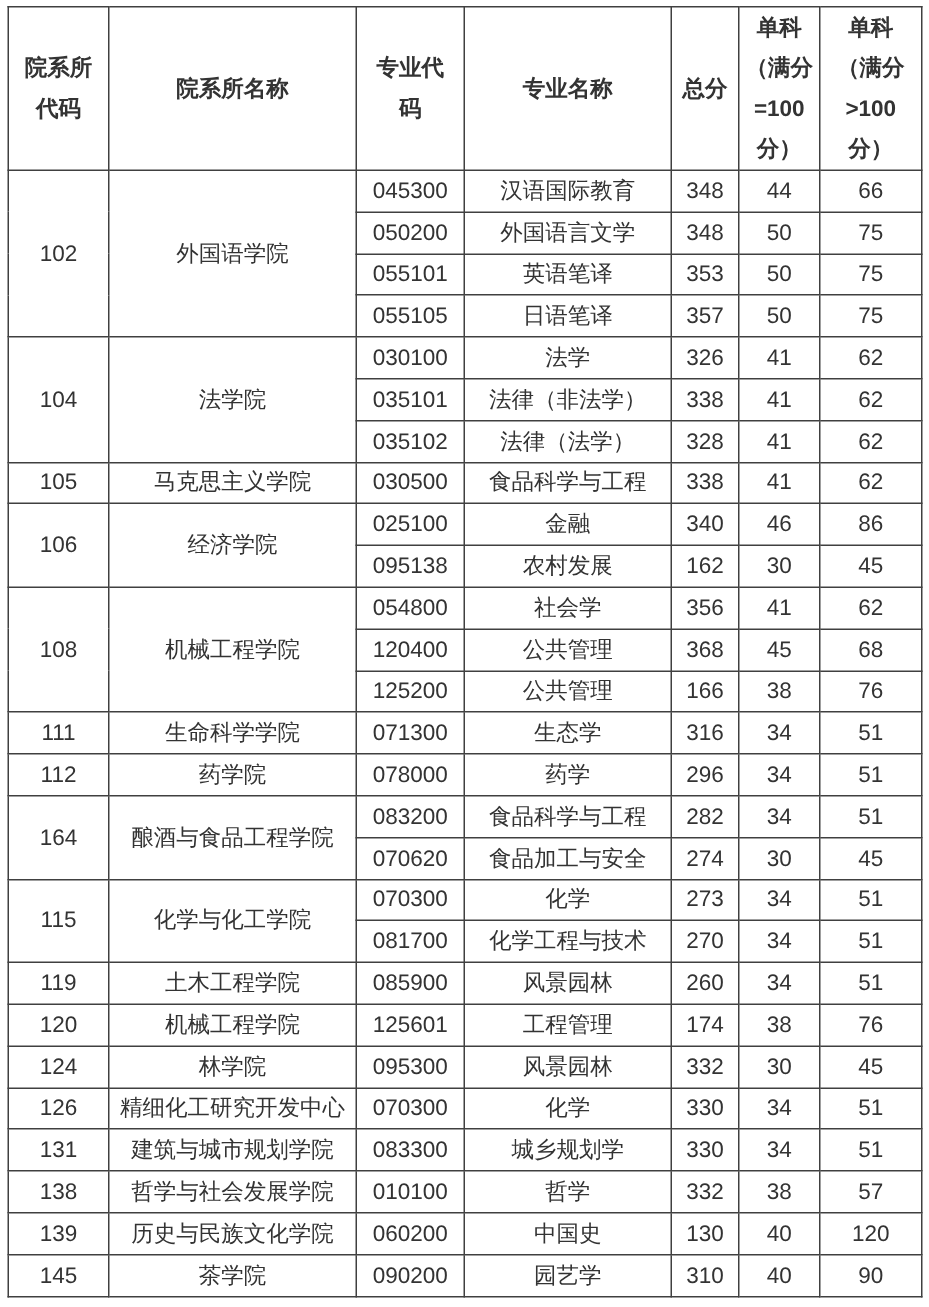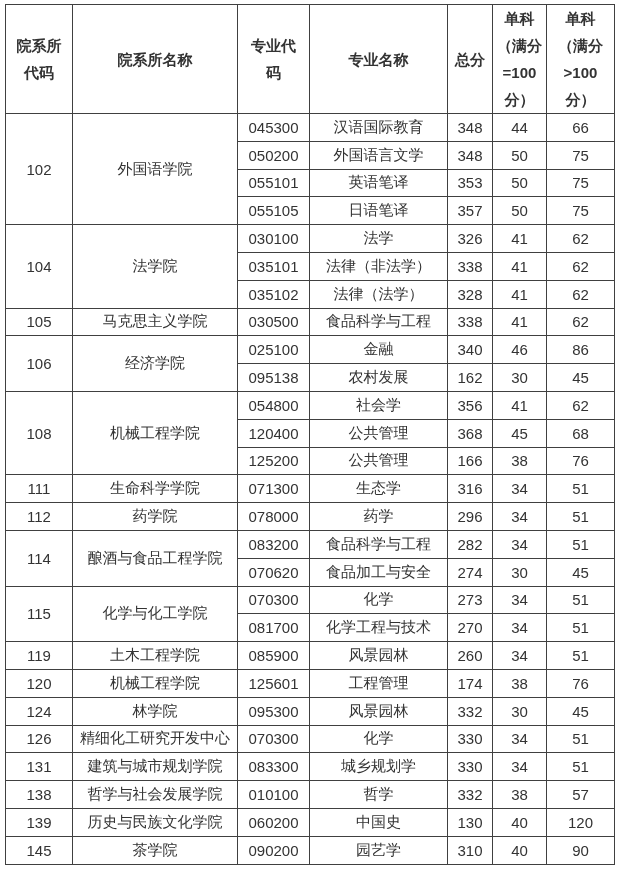--- a/index.html
+++ b/index.html
@@ -200,21 +200,21 @@
       <tr>
         <td rowspan="1">112</td>
         <td rowspan="1">药学院</td>
         <td>078000</td>
         <td>药学</td>
         <td>296</td>
         <td>34</td>
         <td>51</td>
       </tr>
       <tr>
-        <td rowspan="2">114</td>
+        <td rowspan="2">164</td>
         <td rowspan="2">酿酒与食品工程学院</td>
         <td>083200</td>
         <td>食品科学与工程</td>
         <td>282</td>
         <td>34</td>
         <td>51</td>
       </tr>
       <tr>
         <td>070620</td>
         <td>食品加工与安全</td>

